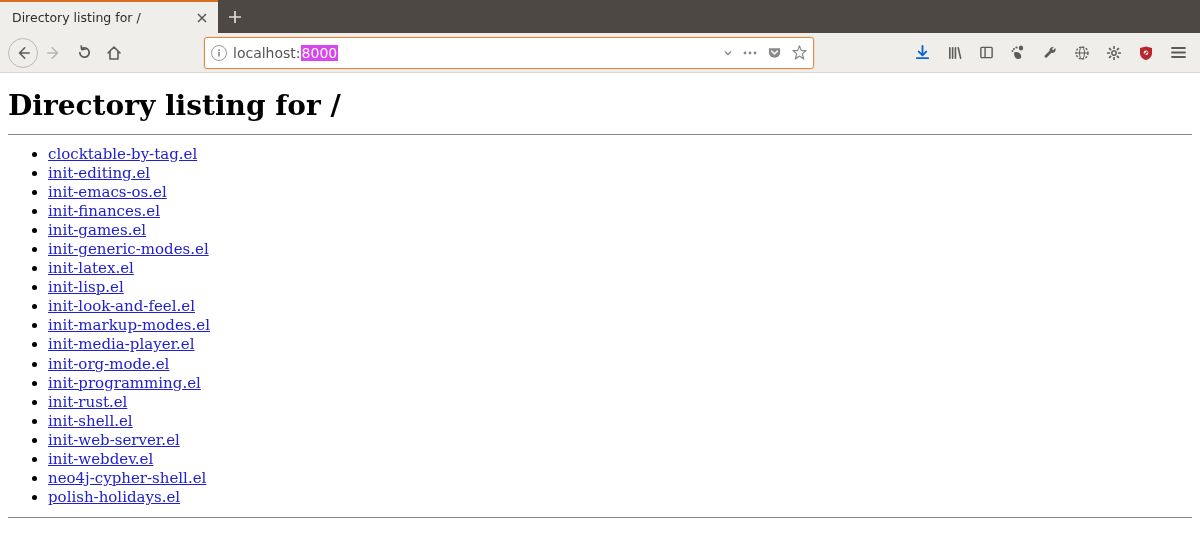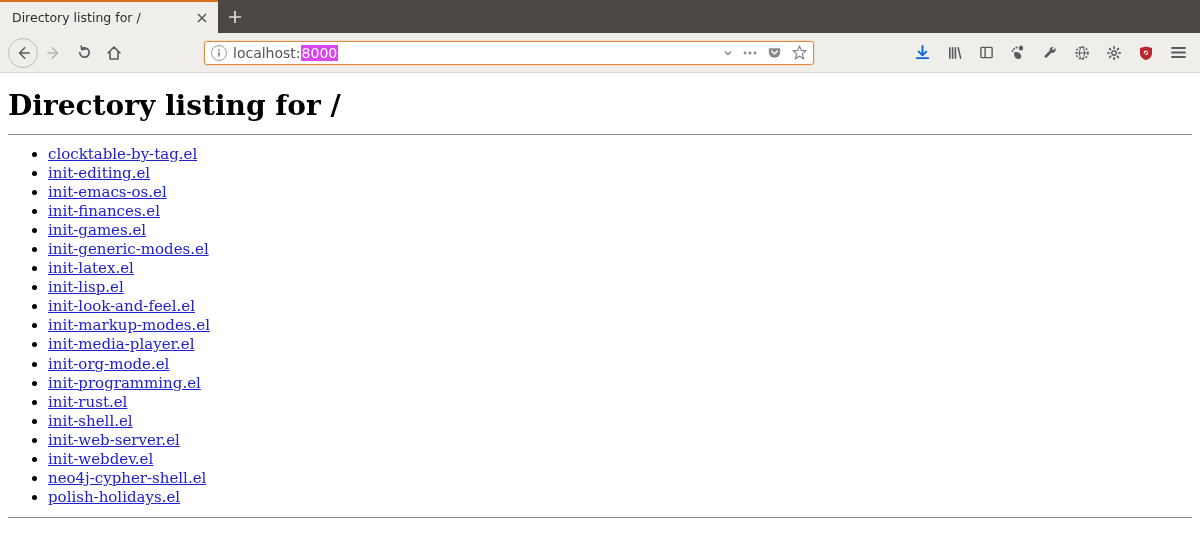--- a/index.html
+++ b/index.html
@@ -68,21 +68,21 @@
     .nav-btn.circle {
       border: 1px solid #bdbbb8;
       border-radius: 50%;
       width: 30px; height: 30px;
     }
     .nav-spacer { width: 72px; }
 
     .url-bar {
       flex-shrink: 0;
       width: 610px;
-      height: 24px;
+      height: 32px;
       background: #fff;
       border: 1px solid #e08a3f;
       border-radius: 3px;
       display: flex;
       align-items: center;
       padding: 0 6px;
       gap: 6px;
       box-shadow: 0 0 0 1px rgba(224,138,63,0.15);
     }
     .url-info-icon {

